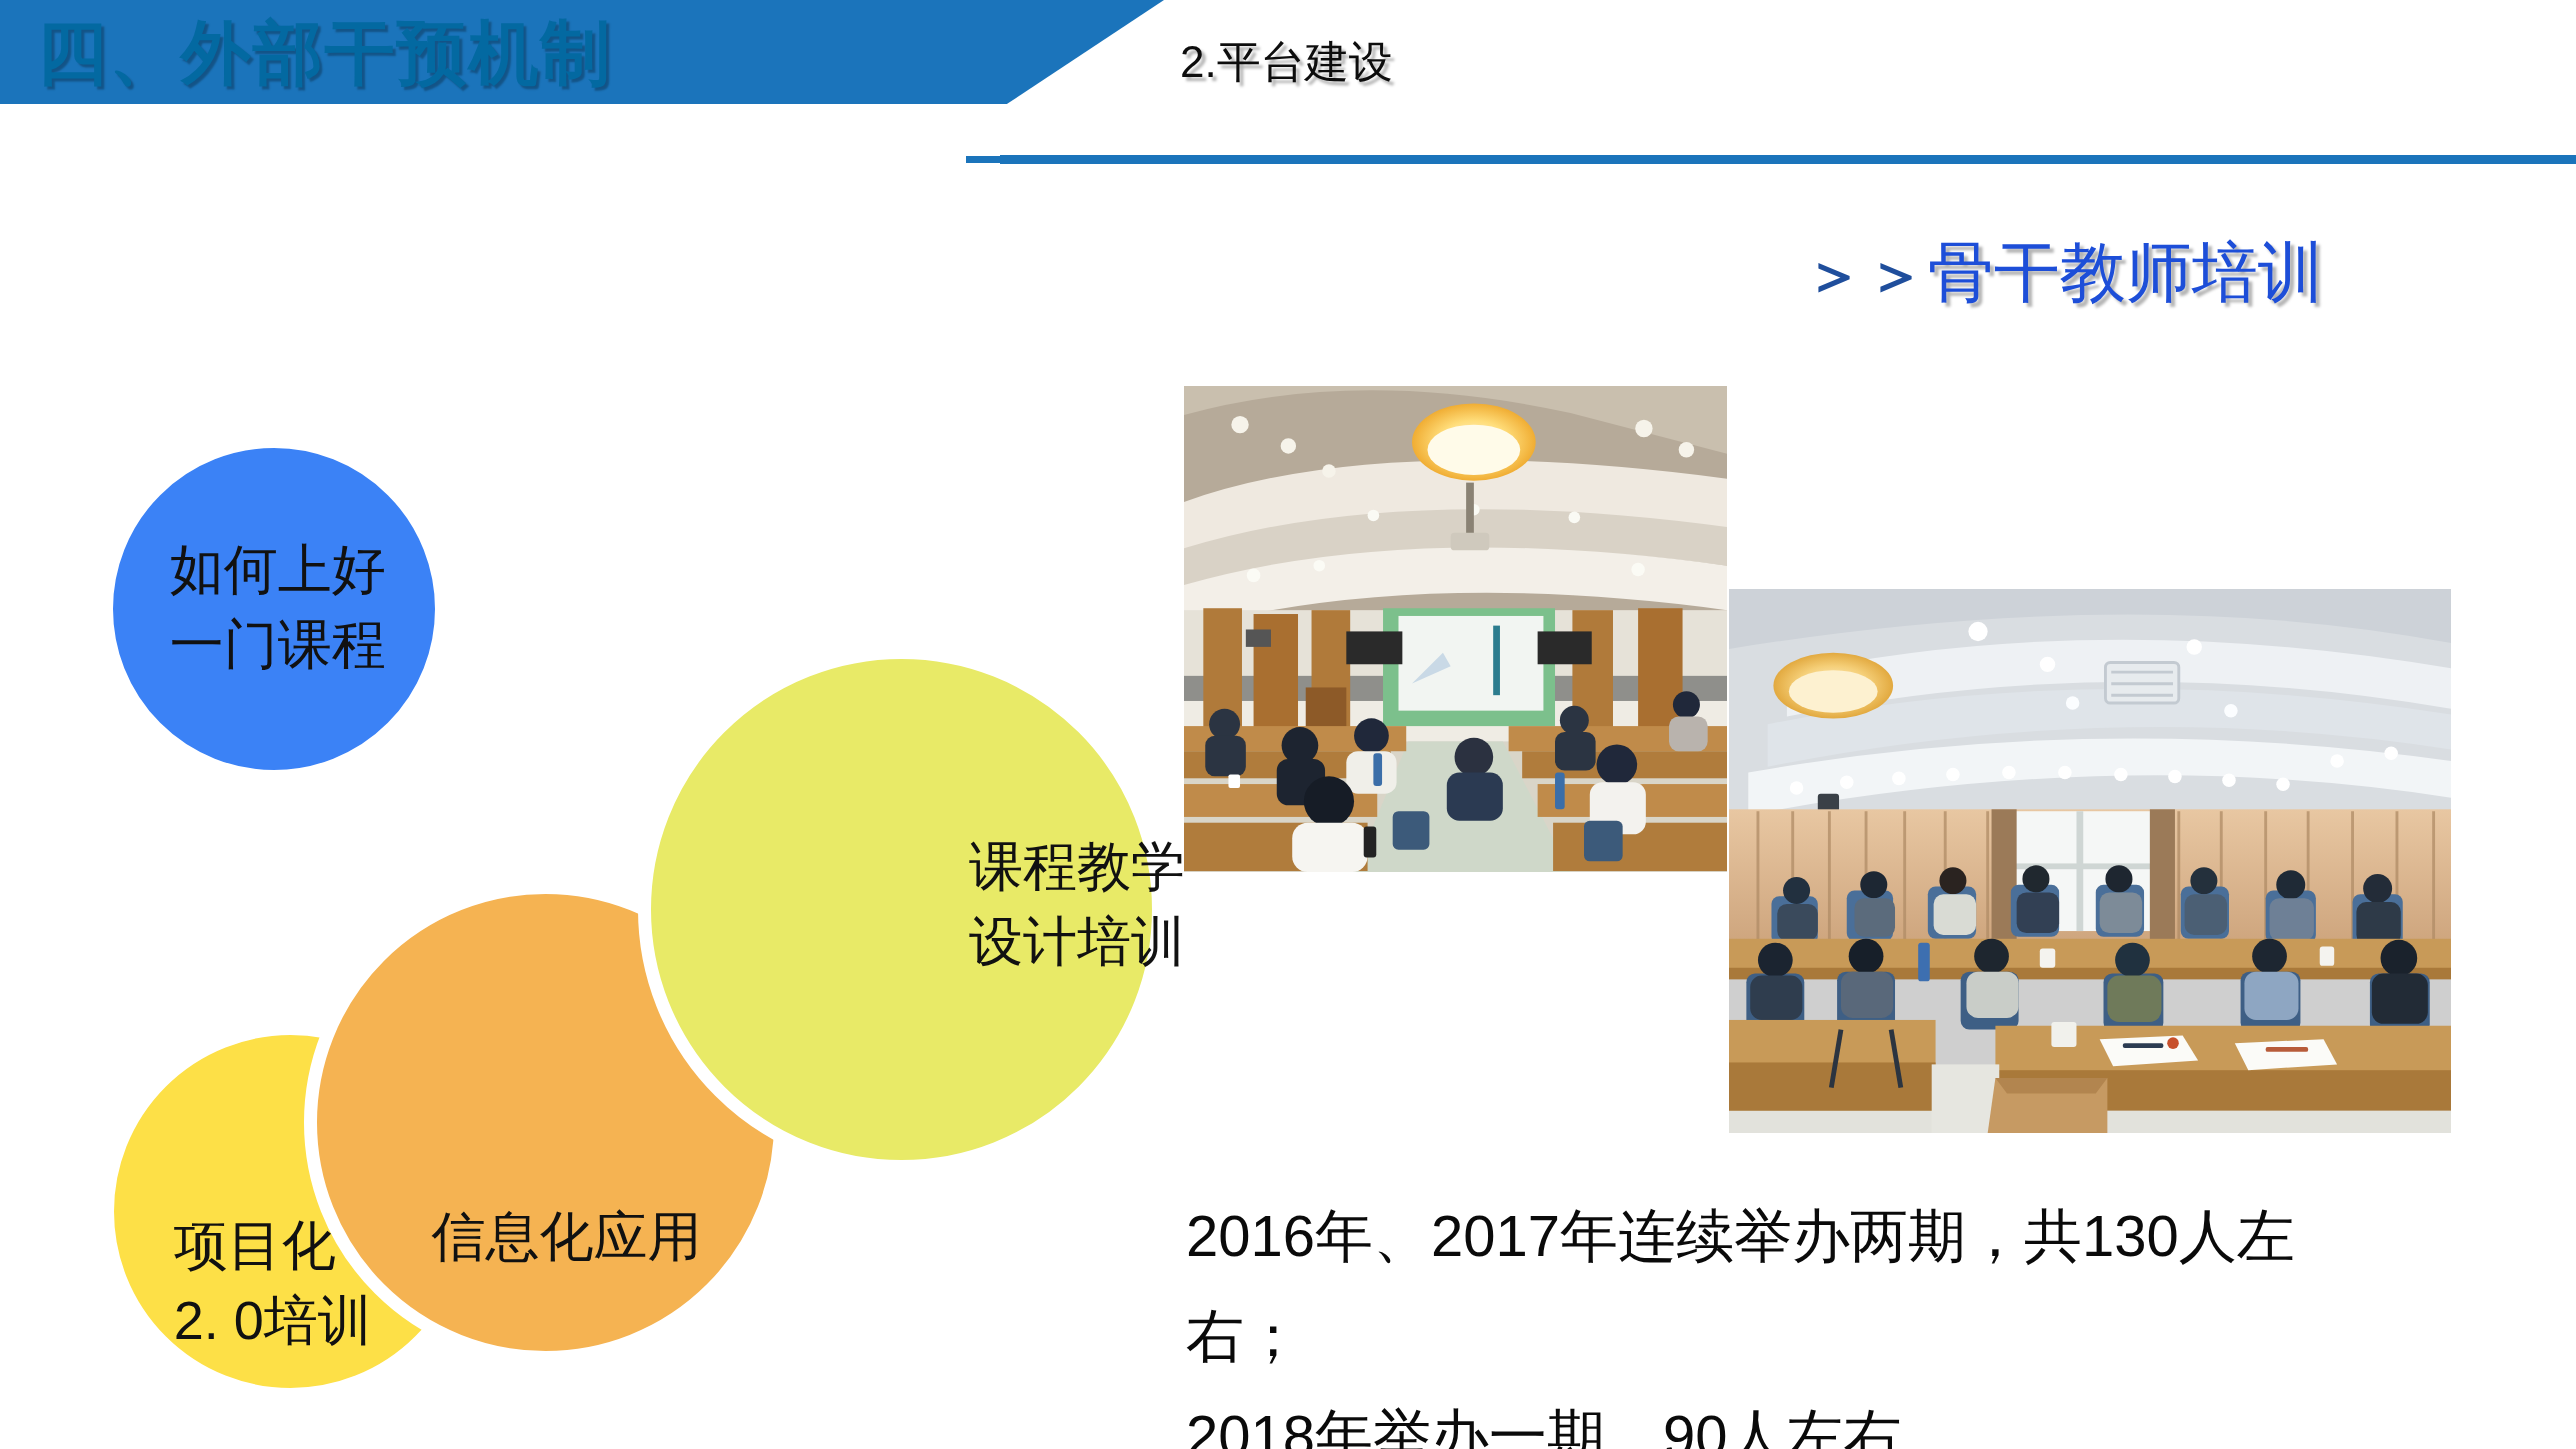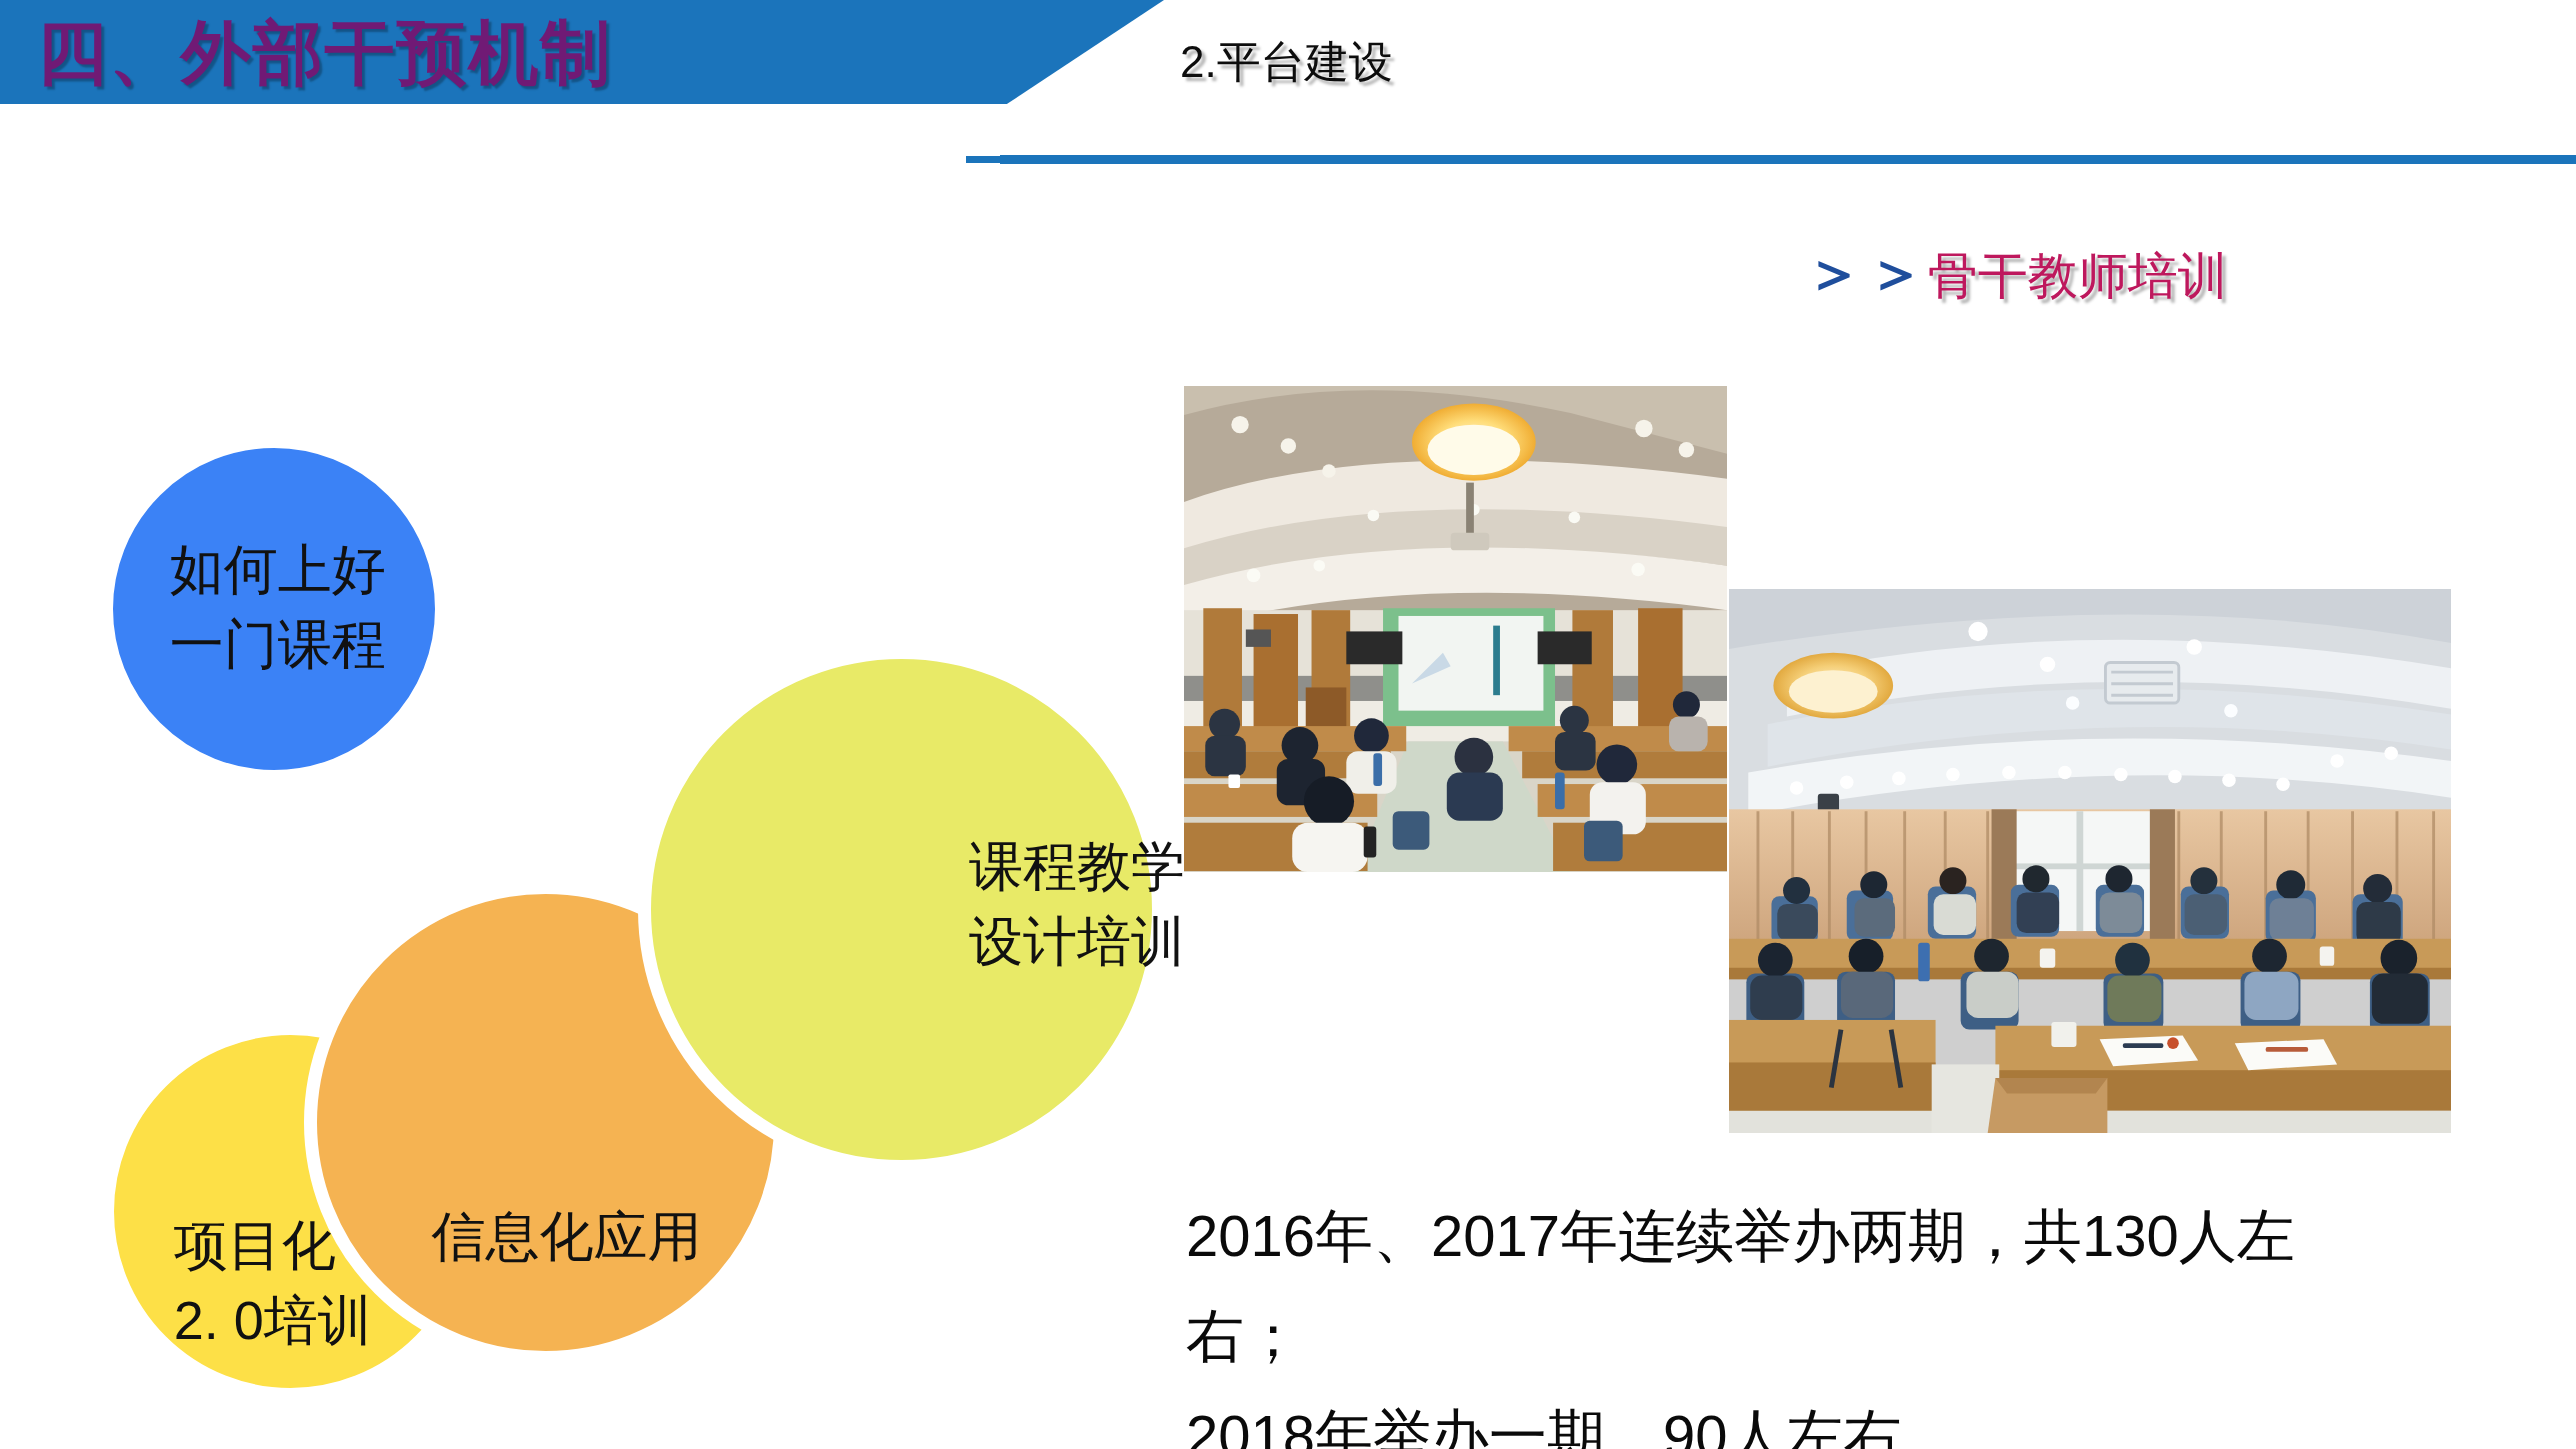--- a/index.html
+++ b/index.html
@@ -28,21 +28,21 @@
     background: #1b74bb;
     -webkit-clip-path: polygon(0 0, 100% 0, 86.5% 100%, 0 100%);
     clip-path: polygon(0 0, 100% 0, 86.5% 100%, 0 100%);
   }
   .hdr-banner-text {
     position: absolute;
     left: 37px;
     top: 15.5px;
     font-size: 70px;
     font-weight: bold;
-    color: #701a75;
+    color: #0369a1;
     letter-spacing: 1.9px;
     line-height: 75px;
     text-shadow: 2.9px 2.9px 1.9px rgba(0,0,0,0.28);
     white-space: nowrap;
   }
   .hdr-sub-title {
     position: absolute;
     left: 1180px;
     top: 23px;
     font-size: 44px;
@@ -76,22 +76,22 @@
     white-space: nowrap;
     line-height: 81px;
   }
   .caption-chev {
     font-size: 60px;
     font-weight: bold;
     color: #1f4e9c;
     letter-spacing: 1.9px;
   }
   .caption-text {
-    font-size: 50px;
-    color: #be185d;
+    font-size: 66px;
+    color: #1d4ed8;
     text-shadow: 3.9px 3.9px 2.9px rgba(0,0,0,0.30);
     margin-top: 39px;
   }
 
   
   .venn {
     position: absolute;
     left: 58px;
     top: 406px;
     width: 1091px;

